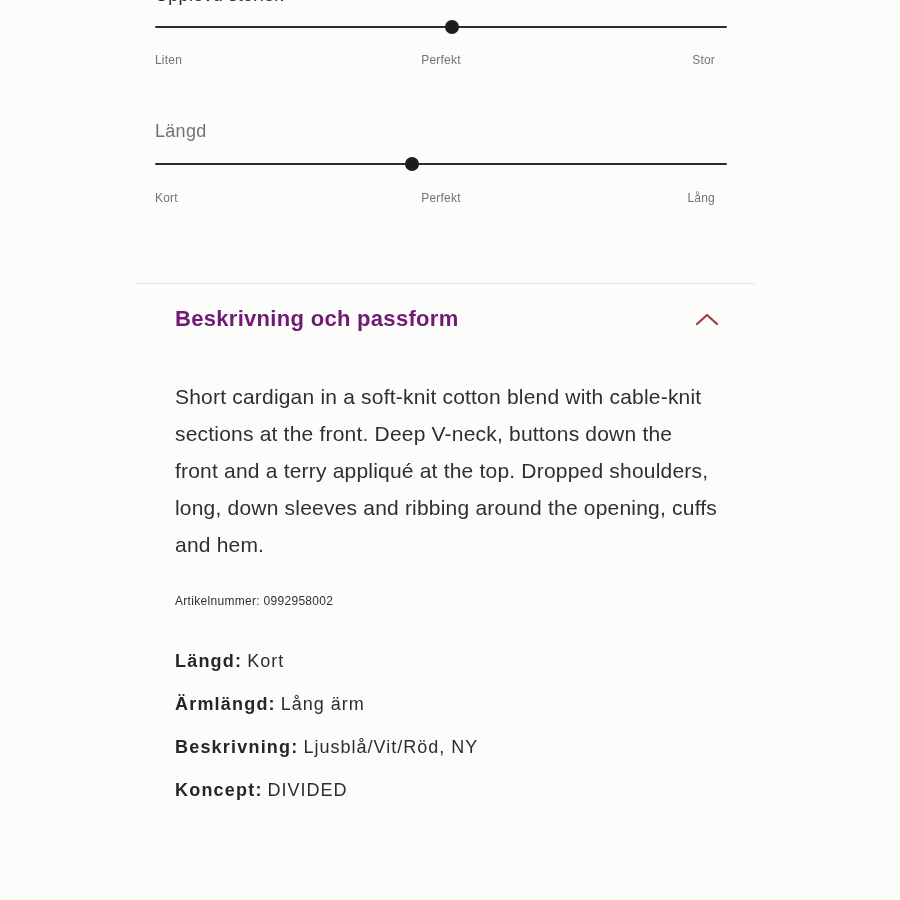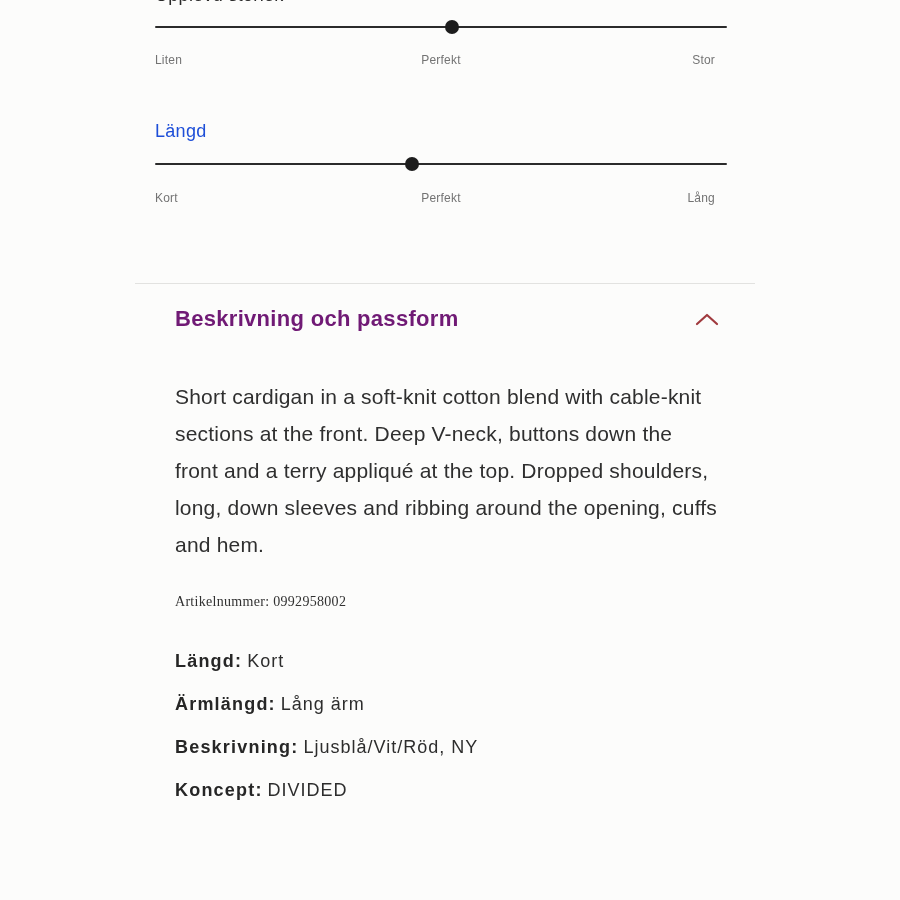--- a/index.html
+++ b/index.html
@@ -37,21 +37,21 @@
   .tick-row {
     position: absolute; left: 155px; width: 572px; height: 20px;
     font-size: 12px; color: #737373; letter-spacing: .2px;
   }
   .tick-left   { position: absolute; left: 0; }
   .tick-center { position: absolute; left: 50%; transform: translateX(-50%); }
   .tick-right  { position: absolute; right: 12px; }
 
   .slider-title {
     position: absolute; left: 155px;
-    font-size: 18px; font-weight: 500; color: #1d4ed8; letter-spacing: .3px;
+    font-size: 18px; font-weight: 500; color: #737373; letter-spacing: .3px;
   }
 
   
   .divider {
     position: absolute; left: 135px; top: 283px; width: 620px; height: 1px;
     background: #e2e2e0;
   }
 
   
   .accordion-header {
@@ -67,21 +67,21 @@
     display: flex; align-items: center; cursor: pointer;
   }
 
   
   .description-body {
     position: absolute; left: 175px; top: 357px; width: 546px;
     font-size: 21px; line-height: 37px; color: #2f2f2f; letter-spacing: .2px;
   }
   .article-line {
     position: absolute; left: 175px; top: 594px;
-    font-size: 14px; color: #313131; letter-spacing: .3px; font-family: Liberation Serif, serif;
+    font-size: 12px; color: #313131; letter-spacing: .3px;
   }
 
   
   .attributes-list {
     position: absolute; left: 175px; top: 640px; width: 560px;
   }
   .attribute-row {
     height: 43px; display: flex; align-items: center;
     font-size: 18px; color: #262626;
   }

